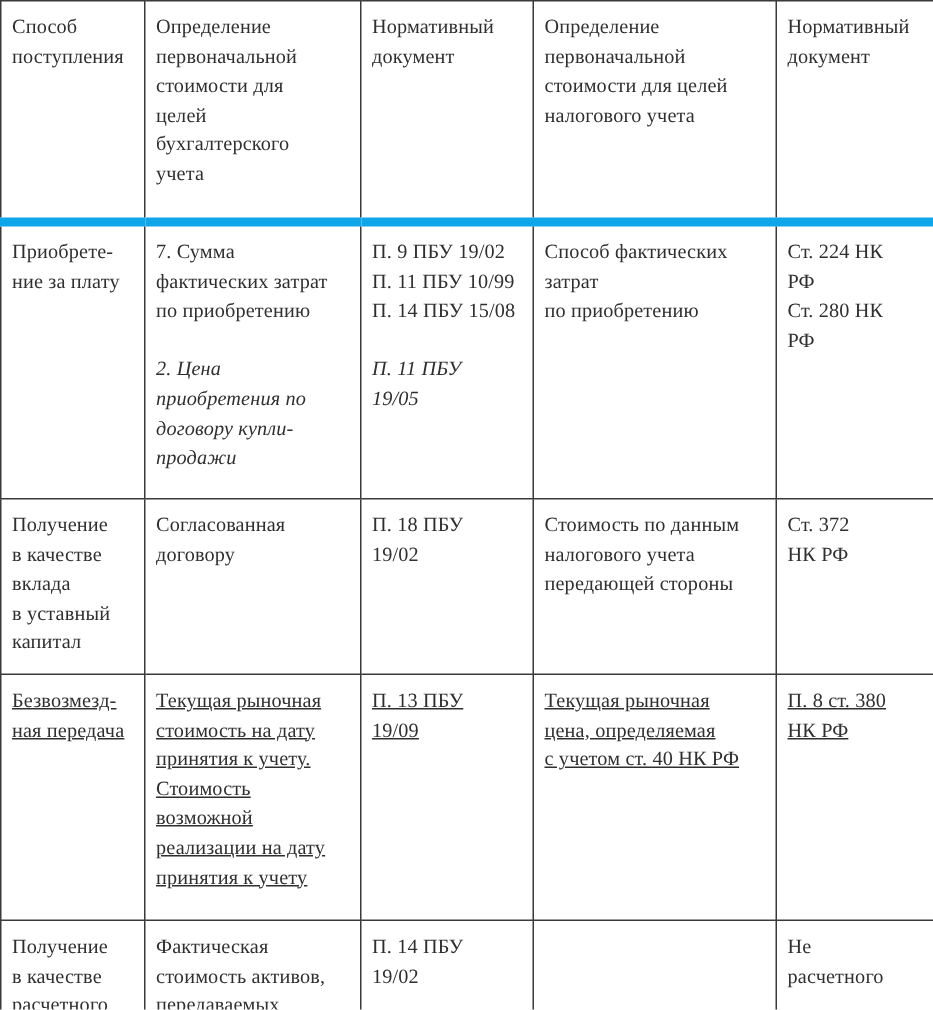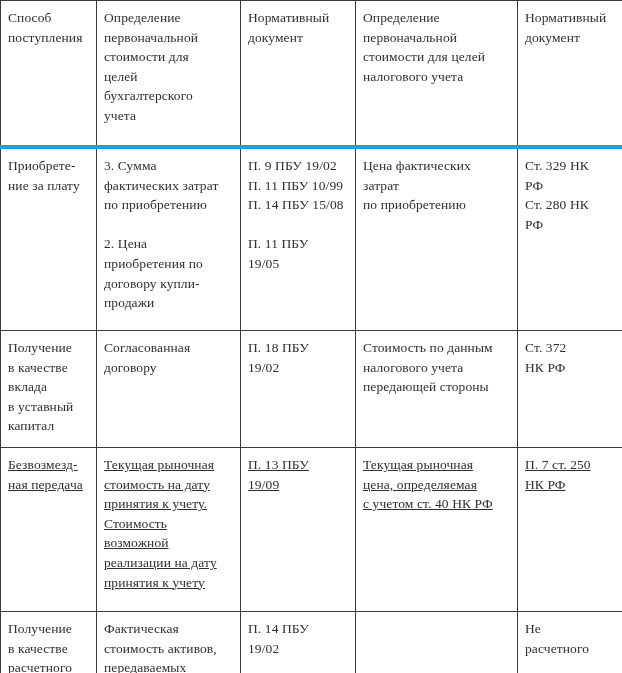--- a/index.html
+++ b/index.html
@@ -34,36 +34,37 @@
 
   
   .col-1 { width: 96px; }
   .col-2 { width: 144px; }
   .col-3 { width: 115px; }
   .col-4 { width: 162px; }
   .col-5 { width: 105px; }
 
   
   tr.header-row td {
-    border-bottom: 4px solid #0ea5e9;
+    border-bottom: 6px solid #0ea5e9;
     height: 131px;
   }
 
   tr.row-1 td { height: 168px; margin-top: 16px; }
   tr.row-2 td { height: 103px; }
   tr.row-3 td { height: 150px; text-decoration: underline; }
   tr.row-4 td { height: 111px; }
 
   .cell-text {
     display: block;
     white-space: pre-line;
   }
 
   .cell-block + .cell-block {
     margin-top: 19.6px;
+    font-style: italic;
   }
 
   .empty-cell { display: block; min-height: 1px; }
 </style>
 </head>
 <body>
 
 <table class="doc-table">
   <colgroup>
     <col class="col-1">
@@ -101,42 +102,42 @@
 документ</span>
         </td>
     </tr>
 
     <tr class="row-1">
       <td>
           <span class="cell-text cell-block">Приобрете-
 ние за плату</span>
         </td>
       <td>
-          <span class="cell-text cell-block">3. Сумма
+          <span class="cell-text cell-block">7. Сумма
 фактических затрат
 по приобретению</span>
           <span class="cell-text cell-block">2. Цена
 приобретения по
 договору купли-
 продажи</span>
         </td>
       <td>
           <span class="cell-text cell-block">П. 9 ПБУ 19/02
 П. 11 ПБУ 10/99
 П. 14 ПБУ 15/08</span>
           <span class="cell-text cell-block">П. 11 ПБУ
 19/05</span>
         </td>
       <td>
-          <span class="cell-text cell-block">Цена фактических
+          <span class="cell-text cell-block">Способ фактических
 затрат
 по приобретению</span>
         </td>
       <td>
-          <span class="cell-text cell-block">Ст. 329 НК
+          <span class="cell-text cell-block">Ст. 224 НК
 РФ
 Ст. 280 НК
 РФ</span>
         </td>
     </tr>
 
     <tr class="row-2">
       <td>
           <span class="cell-text cell-block">Получение
 в качестве
@@ -180,21 +181,21 @@
       <td>
           <span class="cell-text cell-block">П. 13 ПБУ
 19/09</span>
         </td>
       <td>
           <span class="cell-text cell-block">Текущая рыночная
 цена, определяемая
 с учетом ст. 40 НК РФ</span>
         </td>
       <td>
-          <span class="cell-text cell-block">П. 7 ст. 250
+          <span class="cell-text cell-block">П. 8 ст. 380
 НК РФ</span>
         </td>
     </tr>
 
     <tr class="row-4">
       <td>
           <span class="cell-text cell-block">Получение
 в качестве
 расчетного
 средства</span>

